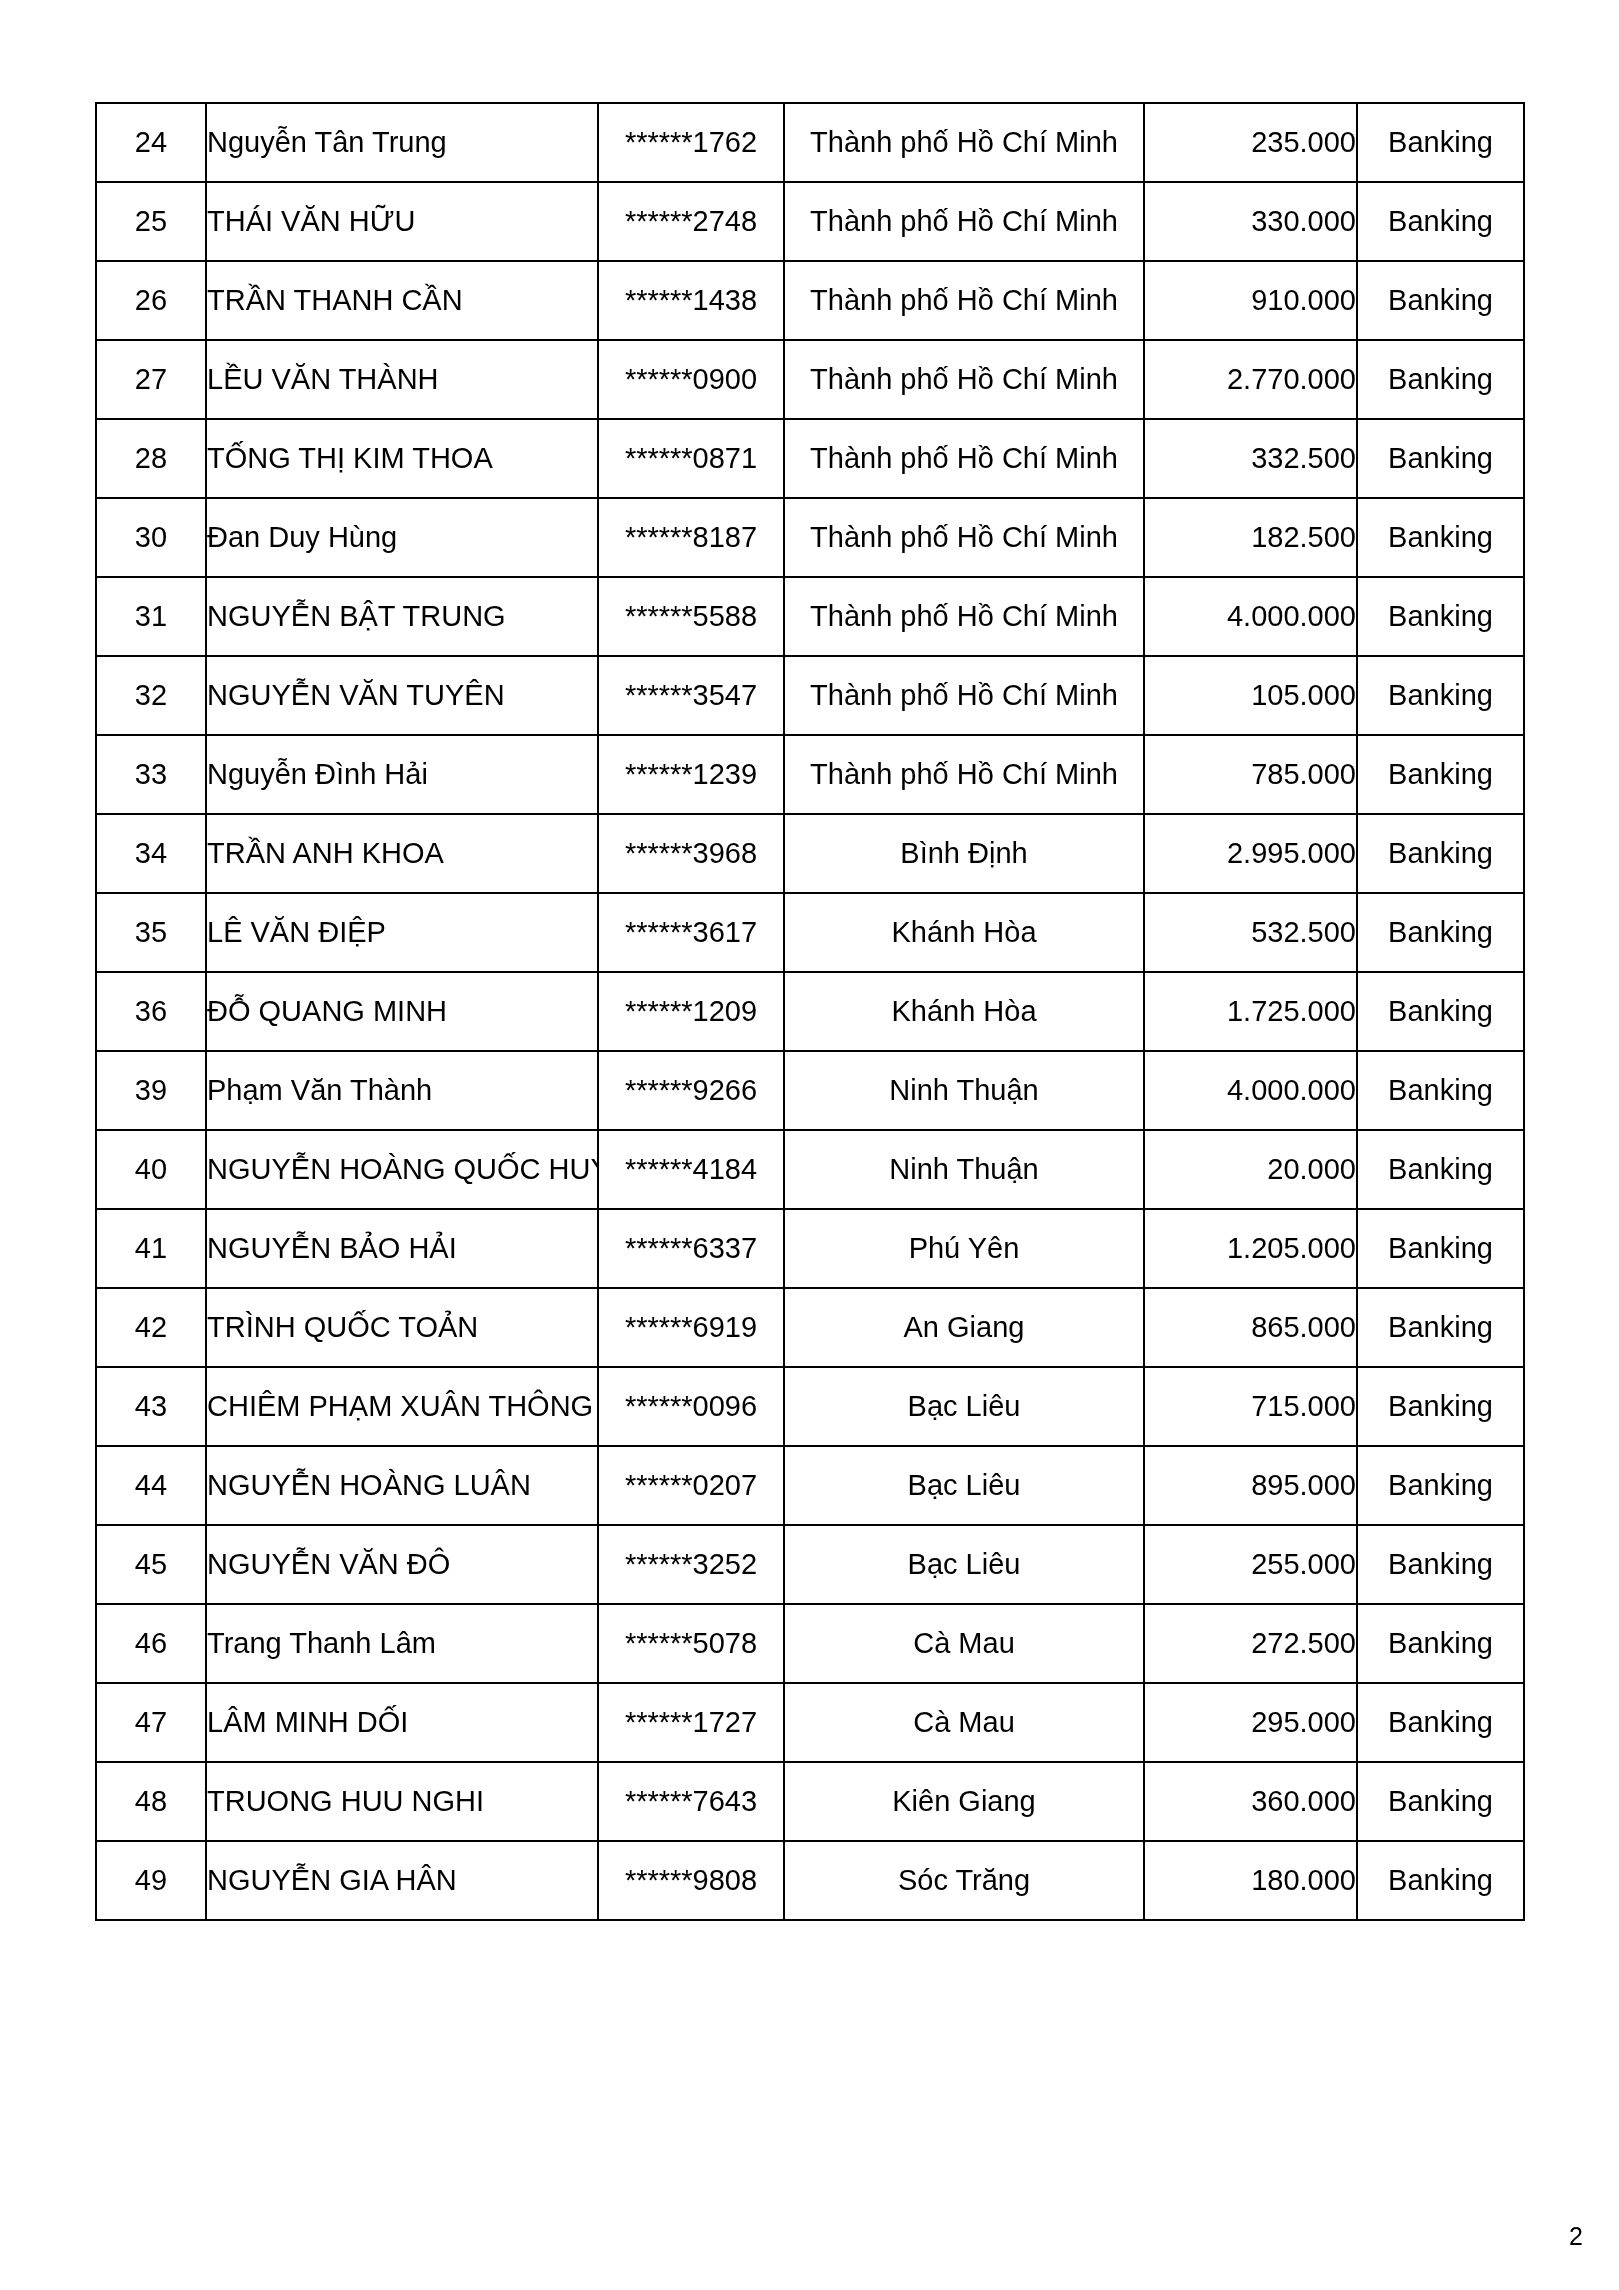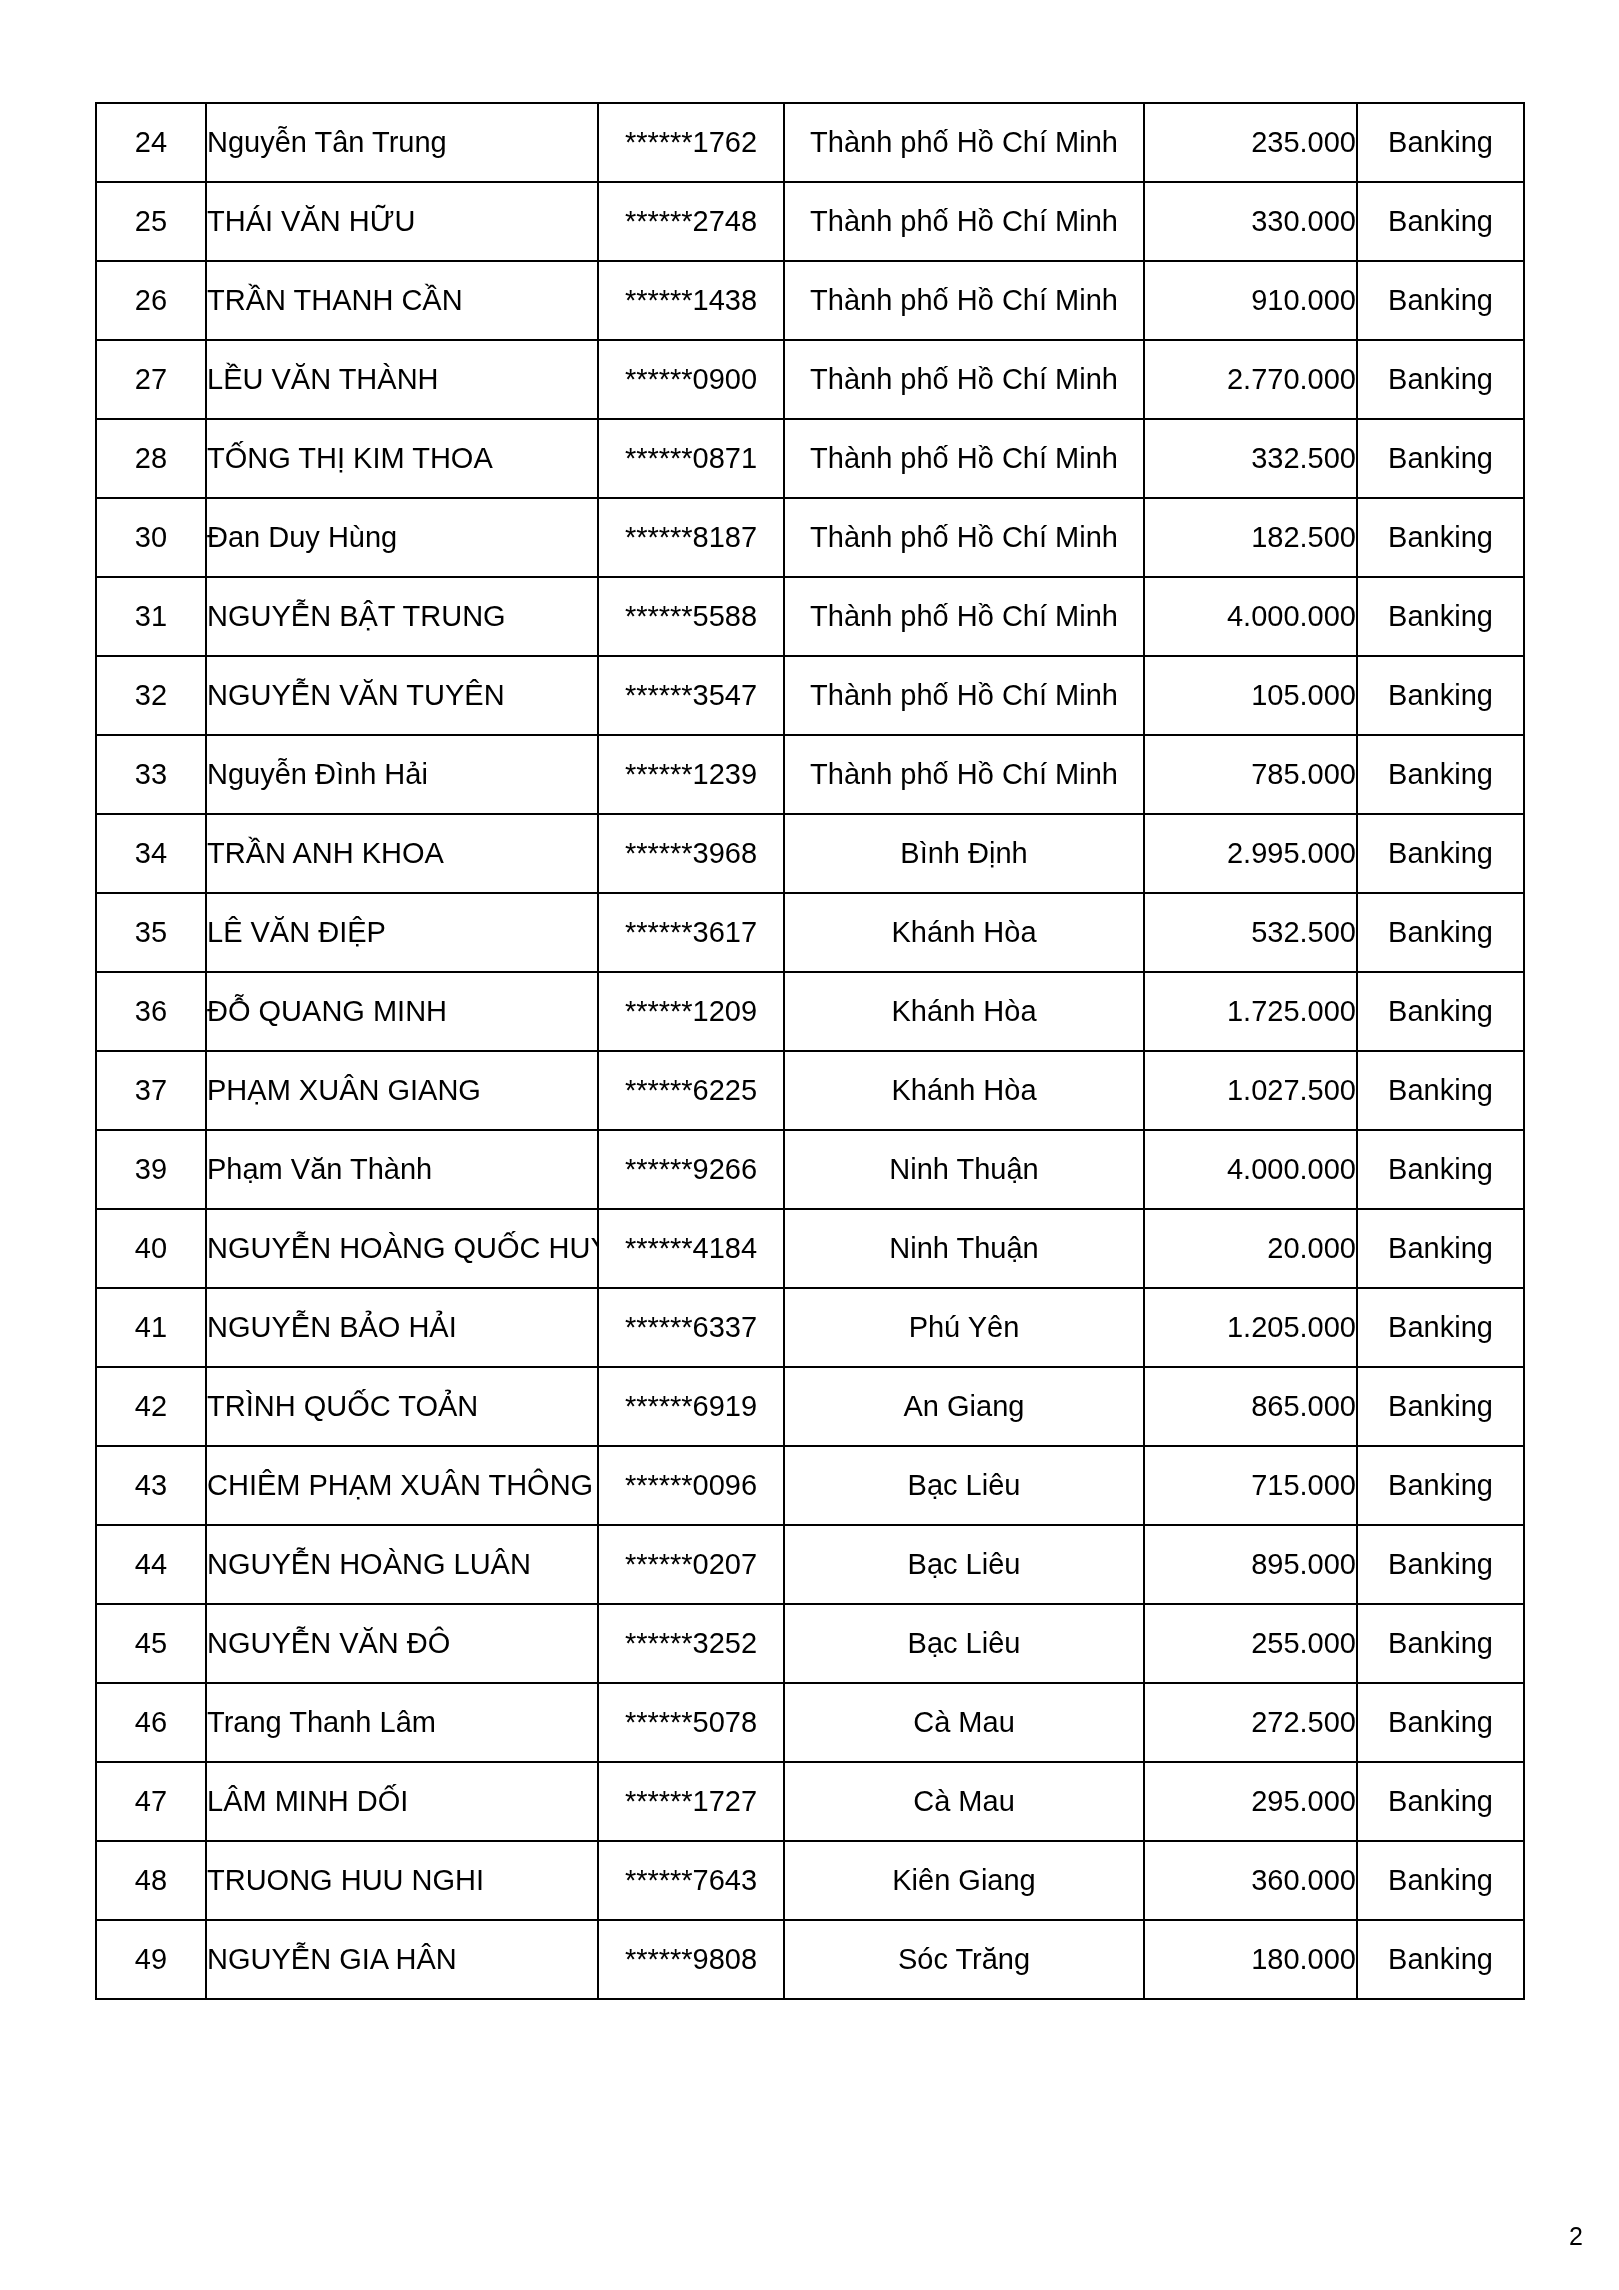--- a/index.html
+++ b/index.html
@@ -167,28 +167,20 @@
 
   <tr>
     <td class="c-stt">36</td>
     <td class="c-name">ĐỖ QUANG MINH</td>
     <td class="c-acc">******1209</td>
     <td class="c-prov">Khánh Hòa</td>
     <td class="c-amt">1.725.000</td>
     <td class="c-method">Banking</td>
   </tr>
 
-  <tr>
-    <td class="c-stt">37</td>
-    <td class="c-name">PHẠM XUÂN GIANG</td>
-    <td class="c-acc">******6225</td>
-    <td class="c-prov">Khánh Hòa</td>
-    <td class="c-amt">1.027.500</td>
-    <td class="c-method">Banking</td>
-  </tr>
 
 
   <tr>
     <td class="c-stt">39</td>
     <td class="c-name">Phạm Văn Thành</td>
     <td class="c-acc">******9266</td>
     <td class="c-prov">Ninh Thuận</td>
     <td class="c-amt">4.000.000</td>
     <td class="c-method">Banking</td>
   </tr>

